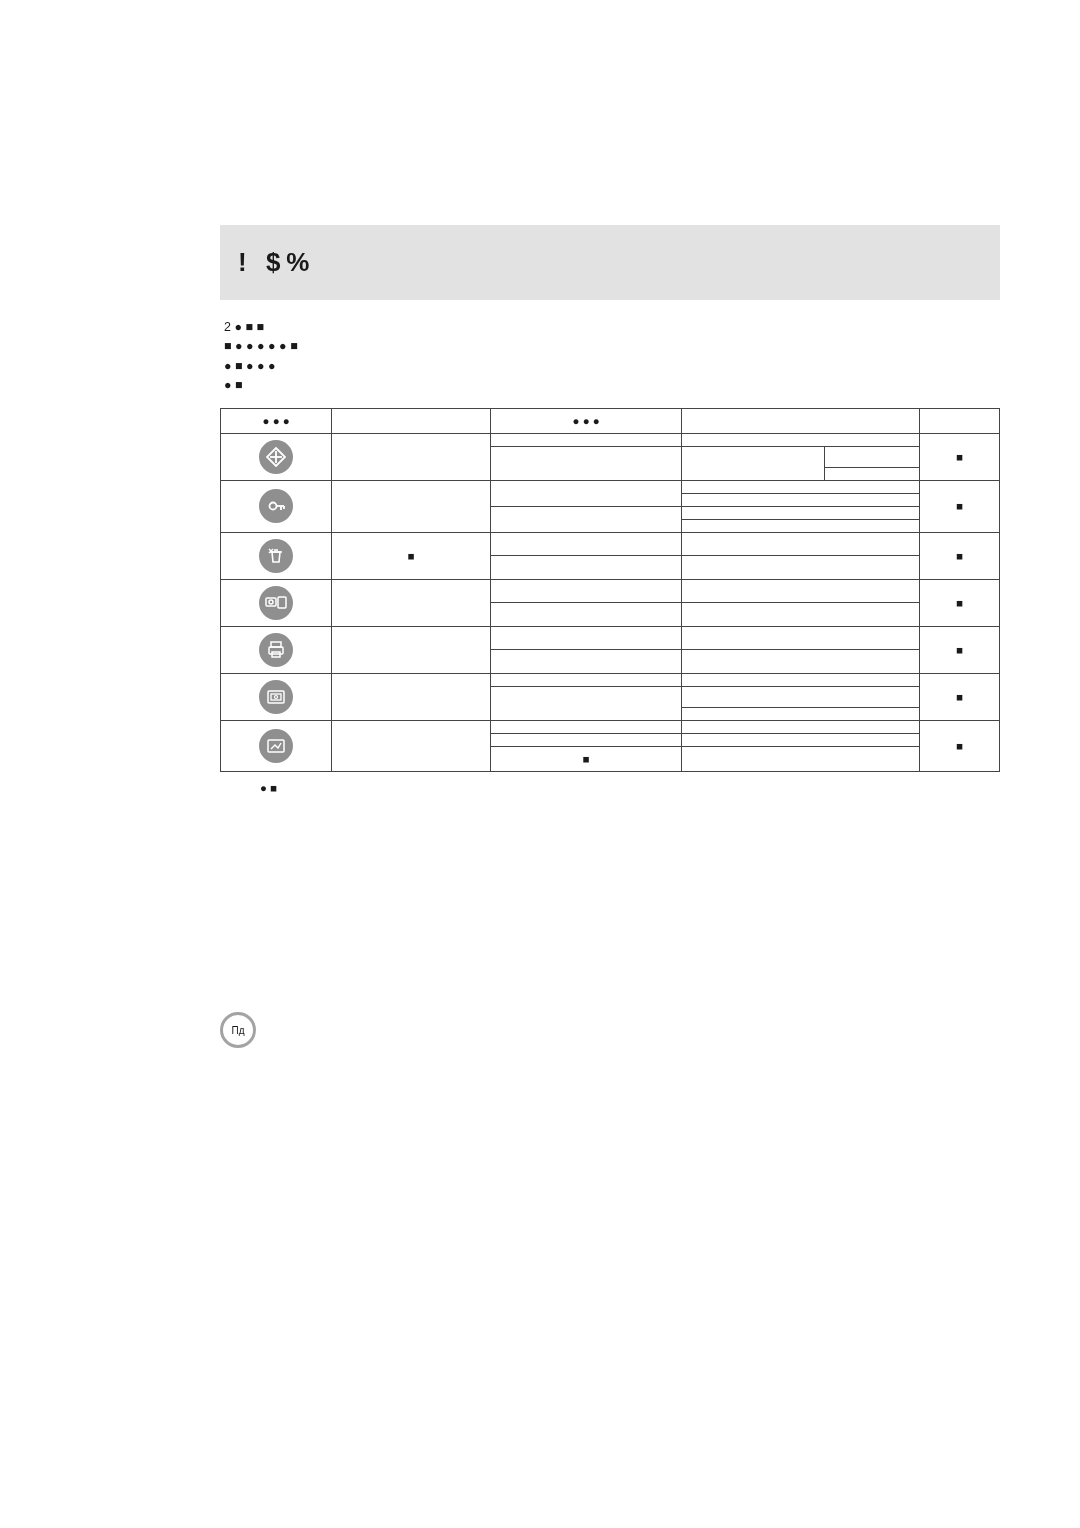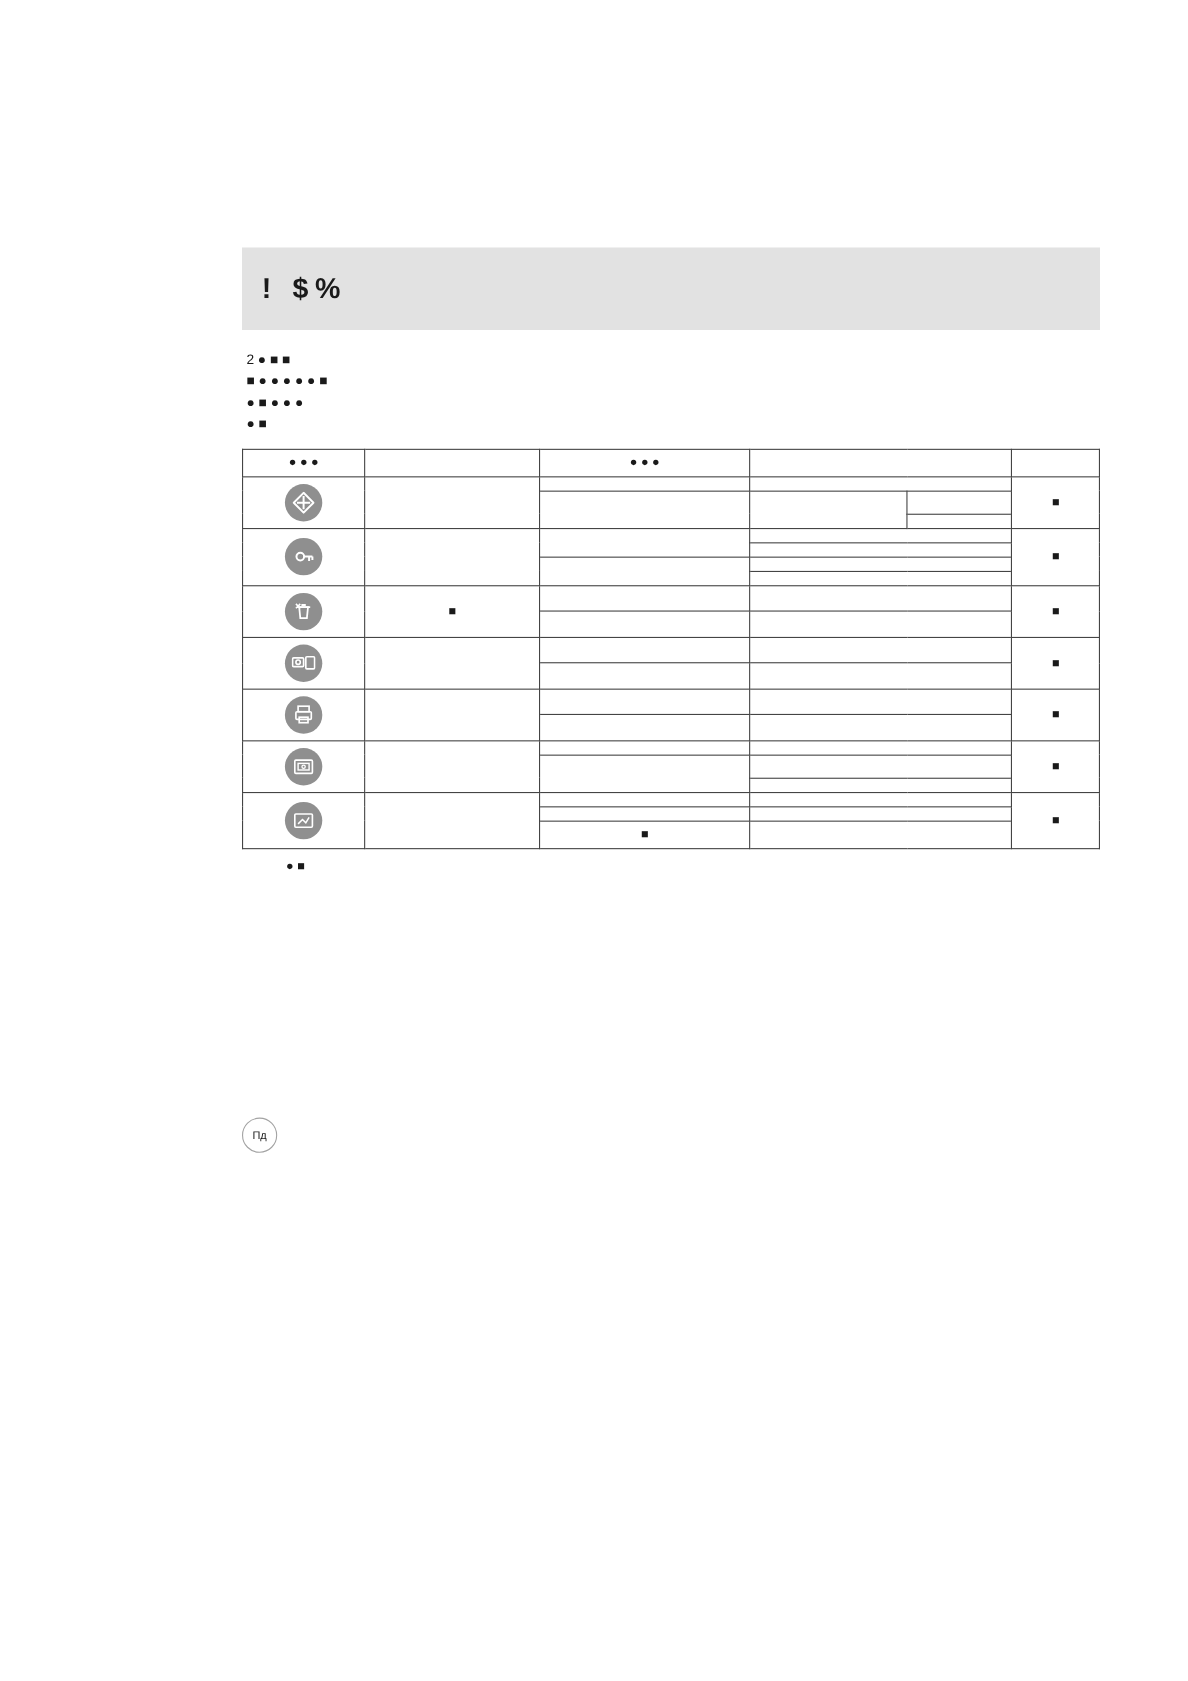--- a/index.html
+++ b/index.html
@@ -68,21 +68,21 @@
   .footnote {
     margin: 10px 0 0 40px;
     font-size: 11.5px;
   }
   .page-number {
     position: absolute;
     left: 220px;
     bottom: 480px;
     width: 30px;
     height: 30px;
-    border: 1px solid #a3a3a3;
+    border: 3px solid #a3a3a3;
     border-radius: 50%;
     display: flex;
     align-items: center;
     justify-content: center;
     font-size: 10px;
     text-align: center;
   }
 </style>
 </head>
 <body>

